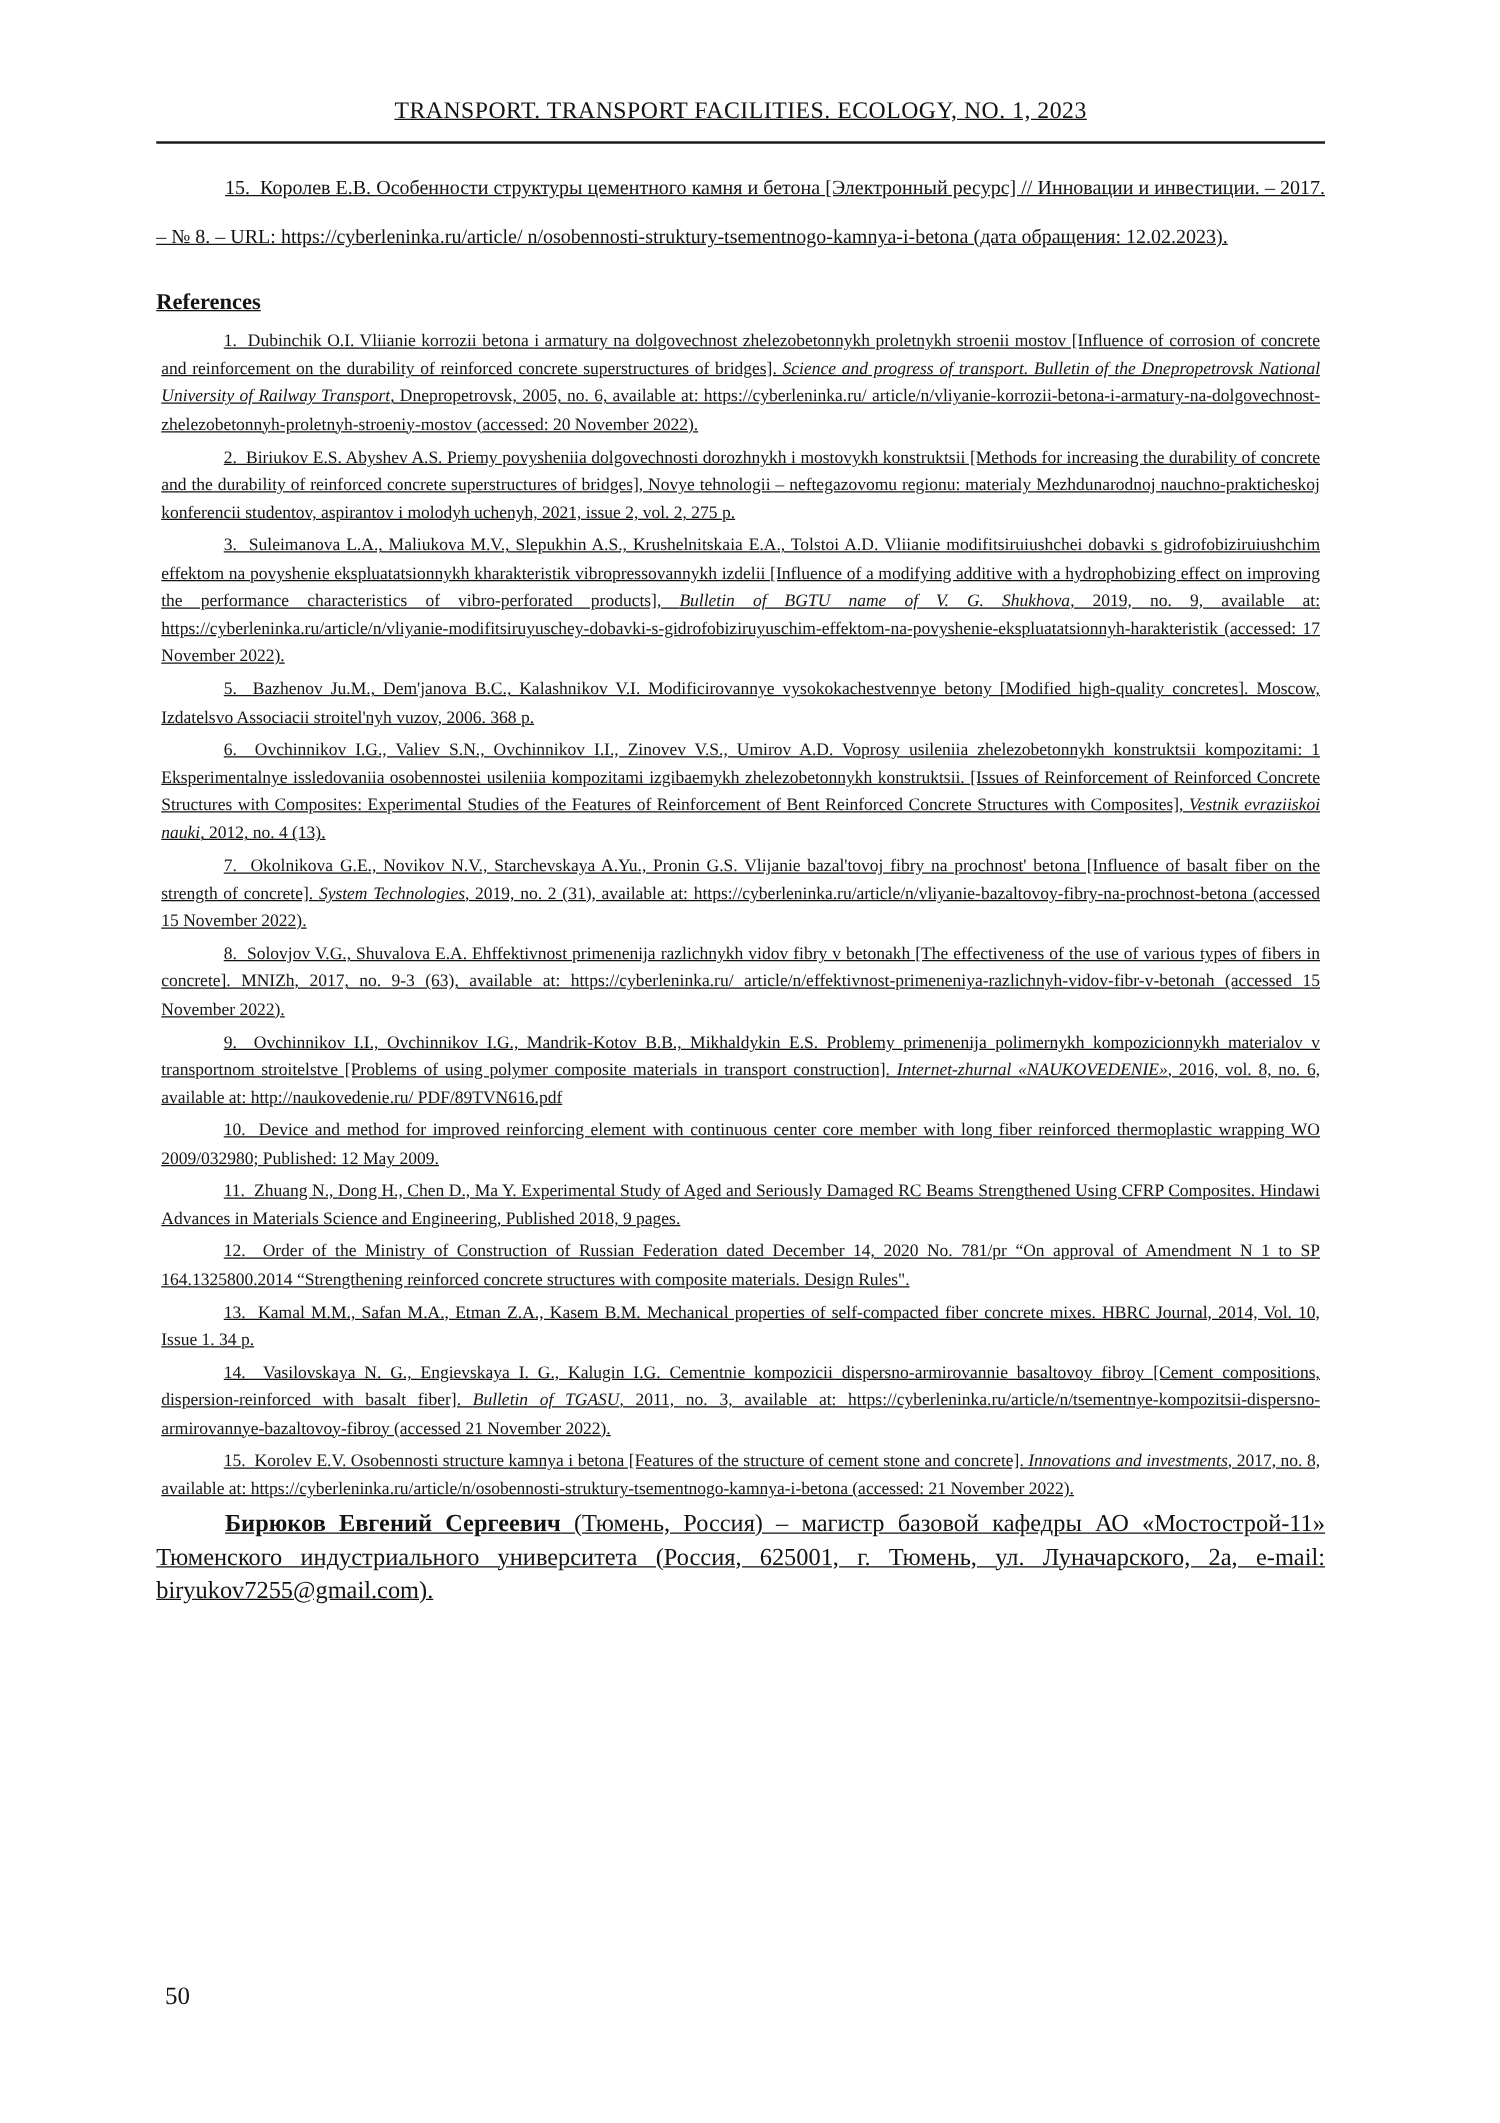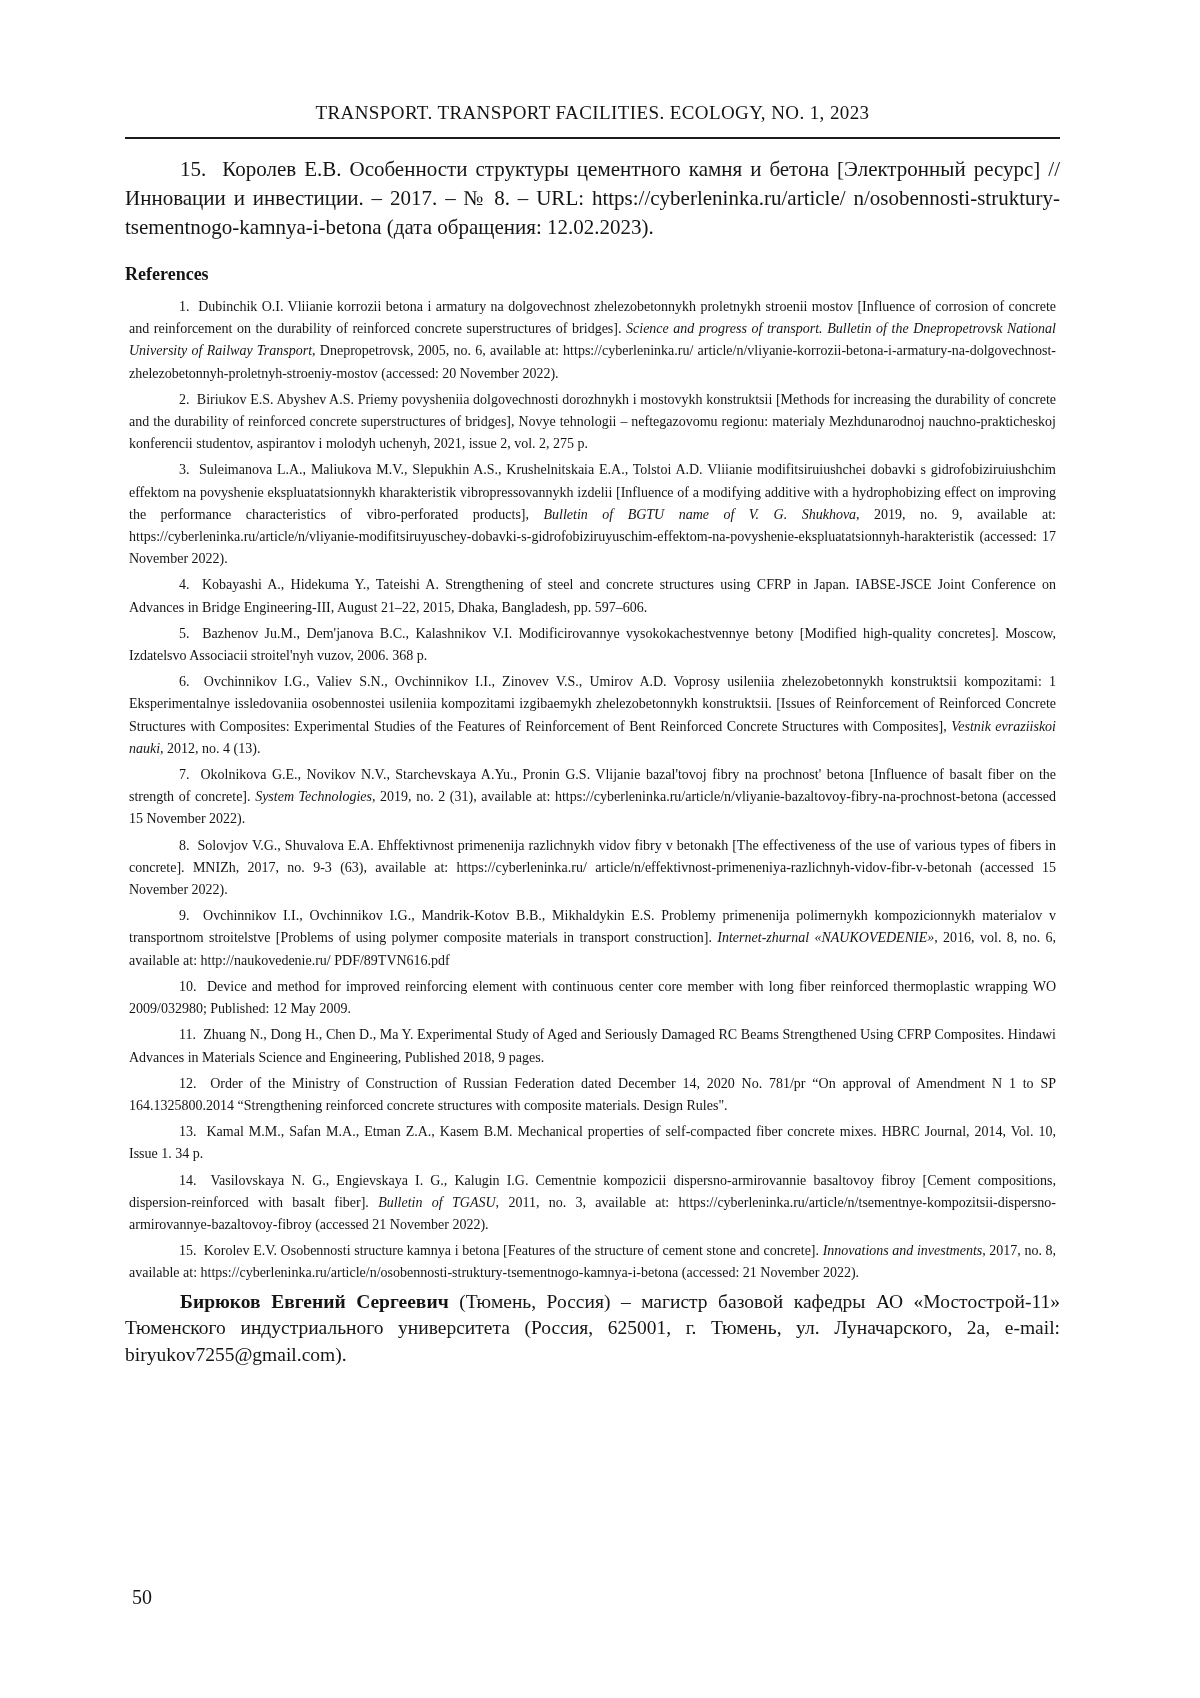--- a/index.html
+++ b/index.html
@@ -7,37 +7,38 @@
     position: relative;
     width: 1200px;
     height: 1698px;
     margin: 0 auto;
     background: #ffffff;
     font-family: "Liberation Serif", "DejaVu Serif", serif;
     color: #141414;
     overflow: hidden;
   }
   .content {
-    padding: 102px 140px 0 125px; 
+    padding: 78px 140px 0 125px; 
+    text-decoration: underline;
   }
   .journal-header {
     text-align: center;
     font-size: 19px;
     letter-spacing: 0.4px;
     white-space: nowrap;
   }
   .header-rule {
     border: none;
     border-top: 2.5px solid #1c1c1c;
     margin: 13px 0 0 0;
   }
   .lead-paragraph {
     margin: 16px 0 0 0;
-    font-size: 21px;
-    line-height: 29px;
+    font-size: 16px;
+    line-height: 39px;
     text-align: justify;
     text-indent: 55px;
     overflow-wrap: anywhere;
   }
   .refs-heading {
     margin: 22px 0 11px 0;
     font-weight: bold;
     font-size: 18px;
   }
   .refs-list p.ref {
@@ -82,21 +83,20 @@
     <hr class="header-rule">
 
     <p class="lead-paragraph"><span>15.&nbsp; Королев Е.В. Особенности структуры цементного камня и бетона [Электронный ресурс] // Инновации и инвестиции. – 2017. – № 8. – URL: https://cyberleninka.ru/article/ n/osobennosti-struktury-tsementnogo-kamnya-i-betona (дата обращения: 12.02.2023).</span></p>
 
     <div class="refs-heading">References</div>
 
     <div class="refs-list">
         <p class="ref"><span>1.&nbsp; Dubinchik O.I. Vliianie korrozii betona i armatury na dolgovechnost zhelezobetonnykh proletnykh stroenii mostov [Influence of corrosion of concrete and reinforcement on the durability of reinforced concrete superstructures of bridges]. </span><span class="seg-italic">Science and progress of transport. Bulletin of the Dnepropetrovsk National University of Railway Transport</span><span>, Dnepropetrovsk, 2005, no. 6, available at: https://cyberleninka.ru/ article/n/vliyanie-korrozii-betona-i-armatury-na-dolgovechnost-zhelezobetonnyh-proletnyh-stroeniy-mostov (accessed: 20 November 2022).</span></p>
         <p class="ref"><span>2.&nbsp; Biriukov E.S. Abyshev A.S. Priemy povysheniia dolgovechnosti dorozhnykh i mostovykh konstruktsii [Methods for increasing the durability of concrete and the durability of reinforced concrete superstructures of bridges], Novye tehnologii – neftegazovomu regionu: materialy Mezhdunarodnoj nauchno-prakticheskoj konferencii studentov, aspirantov i molodyh uchenyh, 2021, issue 2, vol. 2, 275 p.</span></p>
         <p class="ref"><span>3.&nbsp; Suleimanova L.A., Maliukova M.V., Slepukhin A.S., Krushelnitskaia E.A., Tolstoi A.D. Vliianie modifitsiruiushchei dobavki s gidrofobiziruiushchim effektom na povyshenie ekspluatatsionnykh kharakteristik vibropressovannykh izdelii [Influence of a modifying additive with a hydrophobizing effect on improving the performance characteristics of vibro-perforated products], </span><span class="seg-italic">Bulletin of BGTU name of V. G. Shukhova</span><span>, 2019, no. 9, available at: https://cyberleninka.ru/article/n/vliyanie-modifitsiruyuschey-dobavki-s-gidrofobiziruyuschim-effektom-na-povyshenie-ekspluatatsionnyh-harakteristik (accessed: 17 November 2022).</span></p>
-        <p class="ref"><span>4.&nbsp; Kobayashi A., Hidekuma Y., Tateishi A. Strengthening of steel and concrete structures using CFRP in Japan. IABSE-JSCE Joint Conference on Advances in Bridge Engineering-III, August 21–22, 2015, Dhaka, Bangladesh, pp. 597–606.</span></p>
         <p class="ref"><span>5.&nbsp; Bazhenov Ju.M., Dem'janova B.C., Kalashnikov V.I. Modificirovannye vysokokachestvennye betony [Modified high-quality concretes]. Moscow, Izdatelsvo Associacii stroitel'nyh vuzov, 2006. 368 p.</span></p>
         <p class="ref"><span>6.&nbsp; Ovchinnikov I.G., Valiev S.N., Ovchinnikov I.I., Zinovev V.S., Umirov A.D. Voprosy usileniia zhelezobetonnykh konstruktsii kompozitami: 1 Eksperimentalnye issledovaniia osobennostei usileniia kompozitami izgibaemykh zhelezobetonnykh konstruktsii. [Issues of Reinforcement of Reinforced Concrete Structures with Composites: Experimental Studies of the Features of Reinforcement of Bent Reinforced Concrete Structures with Composites], </span><span class="seg-italic">Vestnik evraziiskoi nauki</span><span>, 2012, no. 4 (13).</span></p>
         <p class="ref"><span>7.&nbsp; Okolnikova G.E., Novikov N.V., Starchevskaya A.Yu., Pronin G.S. Vlijanie bazal'tovoj fibry na prochnost' betona [Influence of basalt fiber on the strength of concrete]. </span><span class="seg-italic">System Technologies</span><span>, 2019, no. 2 (31), available at: https://cyberleninka.ru/article/n/vliyanie-bazaltovoy-fibry-na-prochnost-betona (accessed 15 November 2022).</span></p>
         <p class="ref"><span>8.&nbsp; Solovjov V.G., Shuvalova E.A. Ehffektivnost primenenija razlichnykh vidov fibry v betonakh [The effectiveness of the use of various types of fibers in concrete]. MNIZh, 2017, no. 9-3 (63), available at: https://cyberleninka.ru/ article/n/effektivnost-primeneniya-razlichnyh-vidov-fibr-v-betonah (accessed 15 November 2022).</span></p>
         <p class="ref"><span>9.&nbsp; Ovchinnikov I.I., Ovchinnikov I.G., Mandrik-Kotov B.B., Mikhaldykin E.S. Problemy primenenija polimernykh kompozicionnykh materialov v transportnom stroitelstve [Problems of using polymer composite materials in transport construction]. </span><span class="seg-italic">Internet-zhurnal «NAUKOVEDENIE»</span><span>, 2016, vol. 8, no. 6, available at: http://naukovedenie.ru/ PDF/89TVN616.pdf</span></p>
         <p class="ref"><span>10.&nbsp; Device and method for improved reinforcing element with continuous center core member with long fiber reinforced thermoplastic wrapping WO 2009/032980; Published: 12 May 2009.</span></p>
         <p class="ref"><span>11.&nbsp; Zhuang N., Dong H., Chen D., Ma Y. Experimental Study of Aged and Seriously Damaged RC Beams Strengthened Using CFRP Composites. Hindawi Advances in Materials Science and Engineering, Published 2018, 9 pages.</span></p>
         <p class="ref"><span>12.&nbsp; Order of the Ministry of Construction of Russian Federation dated December 14, 2020 No. 781/pr “On approval of Amendment N 1 to SP 164.1325800.2014 “Strengthening reinforced concrete structures with composite materials. Design Rules".</span></p>
         <p class="ref"><span>13.&nbsp; Kamal M.M., Safan M.A., Etman Z.A., Kasem B.M. Mechanical properties of self-compacted fiber concrete mixes. HBRC Journal, 2014, Vol. 10, Issue 1. 34 p.</span></p>
         <p class="ref"><span>14.&nbsp; Vasilovskaya N. G., Engievskaya I. G., Kalugin I.G. Cementnie kompozicii dispersno-armirovannie basaltovoy fibroy [Cement compositions, dispersion-reinforced with basalt fiber]. </span><span class="seg-italic">Bulletin of TGASU</span><span>, 2011, no. 3, available at: https://cyberleninka.ru/article/n/tsementnye-kompozitsii-dispersno-armirovannye-bazaltovoy-fibroy (accessed 21 November 2022).</span></p>

